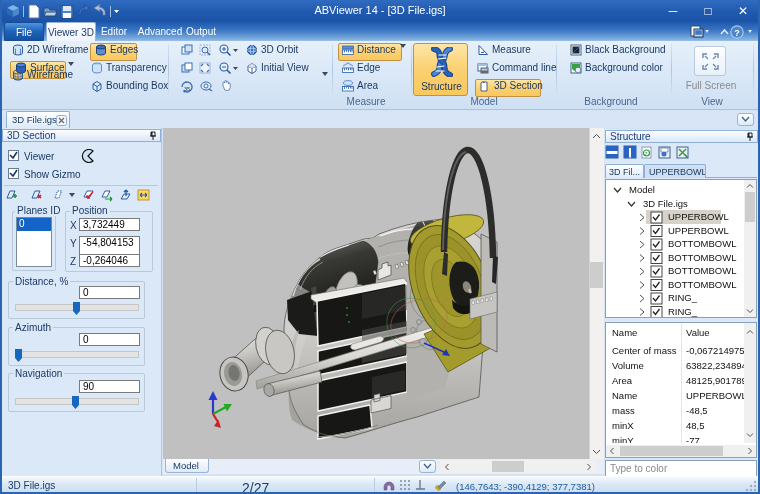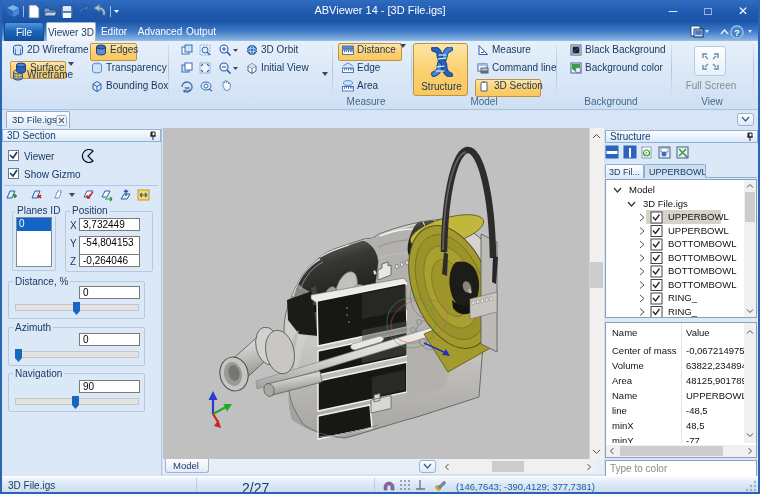--- a/index.html
+++ b/index.html
@@ -601,21 +601,21 @@
 <div class="abs tt" style="left:6px;top:4px">Name</div>
     <div class="abs tt" style="left:80px;top:4px">Value</div>
 <div class="abs tt" style="left:6px;top:22px">Center of mass</div>
     <div class="abs tt" style="left:80px;top:22px">-0,0672149757</div>
 <div class="abs tt" style="left:6px;top:37px">Volume</div>
     <div class="abs tt" style="left:80px;top:37px">63822,2348948</div>
 <div class="abs tt" style="left:6px;top:52px">Area</div>
     <div class="abs tt" style="left:80px;top:52px">48125,9017897</div>
 <div class="abs tt" style="left:6px;top:67px">Name</div>
     <div class="abs tt" style="left:80px;top:67px">UPPERBOWL</div>
-<div class="abs tt" style="left:6px;top:82px">line</div>
+<div class="abs tt" style="left:6px;top:82px">mass</div>
     <div class="abs tt" style="left:80px;top:82px">-48,5</div>
 <div class="abs tt" style="left:6px;top:97px">minX</div>
     <div class="abs tt" style="left:80px;top:97px">48,5</div>
 <div class="abs tt" style="left:6px;top:112px">minY</div>
     <div class="abs tt" style="left:80px;top:112px">-77</div>
 </div>
 
 <div class="abs" style="left:744px;top:323px;width:12px;height:120px;background:#f0f0f0"></div>
 <svg class="abs" style="left:746px;top:329px" width="8" height="6" viewBox="0 0 8 6">
     <path d="M1 4.5 L4 1.5 L7 4.5" stroke="#505050" fill="none"></path>

